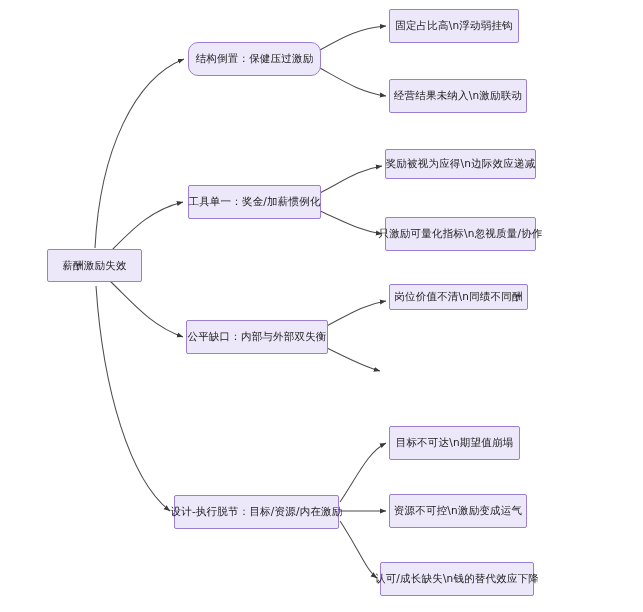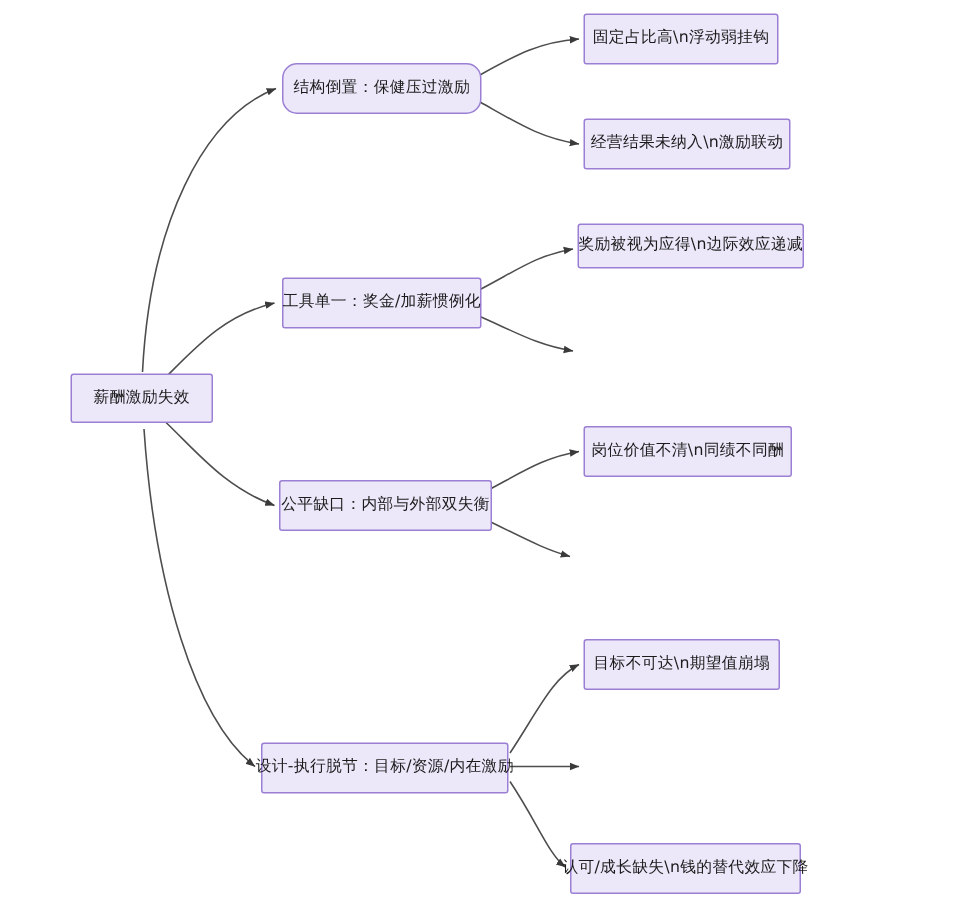--- a/index.html
+++ b/index.html
@@ -81,21 +81,23 @@
   </svg>
 
   <div class="node node-root" style="left:47px; top:249px; width:95px; height:33px;">薪酬激励失效</div>
 
   <div class="node" style="left:188px; top:42px; width:133px; height:34px;border-radius:10px;">结构倒置：保健压过激励</div>
   <div class="node" style="left:389px; top:9px; width:130px; height:34px;">固定占比高\n浮动弱挂钩</div>
   <div class="node" style="left:389px; top:79px; width:138px; height:34px;">经营结果未纳入\n激励联动</div>
 
   <div class="node" style="left:188px; top:185px; width:133px; height:34px;">工具单一：奖金/加薪惯例化</div>
   <div class="node" style="left:385px; top:149px; width:151px; height:30px;">奖励被视为应得\n边际效应递减</div>
+  <div class="node" style="left:385px; top:217px; width:151px; height:34px;">只激励可量化指标\n忽视质量/协作</div>
 
   <div class="node" style="left:186px; top:320px; width:142px; height:34px;text-align:right;">公平缺口：内部与外部双失衡</div>
-  <div class="node" style="left:389px; top:284px; width:139px; height:34px;">岗位价值不清\n同绩不同酬</div>
+  <div class="node" style="left:389px; top:284px; width:139px; height:26px;">岗位价值不清\n同绩不同酬</div>
 
   <div class="node" style="left:174px; top:495px; width:165px; height:34px;">设计-执行脱节：目标/资源/内在激励</div>
   <div class="node" style="left:389px; top:426px; width:131px; height:34px;">目标不可达\n期望值崩塌</div>
+  <div class="node" style="left:389px; top:494px; width:138px; height:34px;">资源不可控\n激励变成运气</div>
   <div class="node" style="left:380px; top:562px; width:154px; height:34px;">认可/成长缺失\n钱的替代效应下降</div>
 
 </div>
 
 </body></html>

